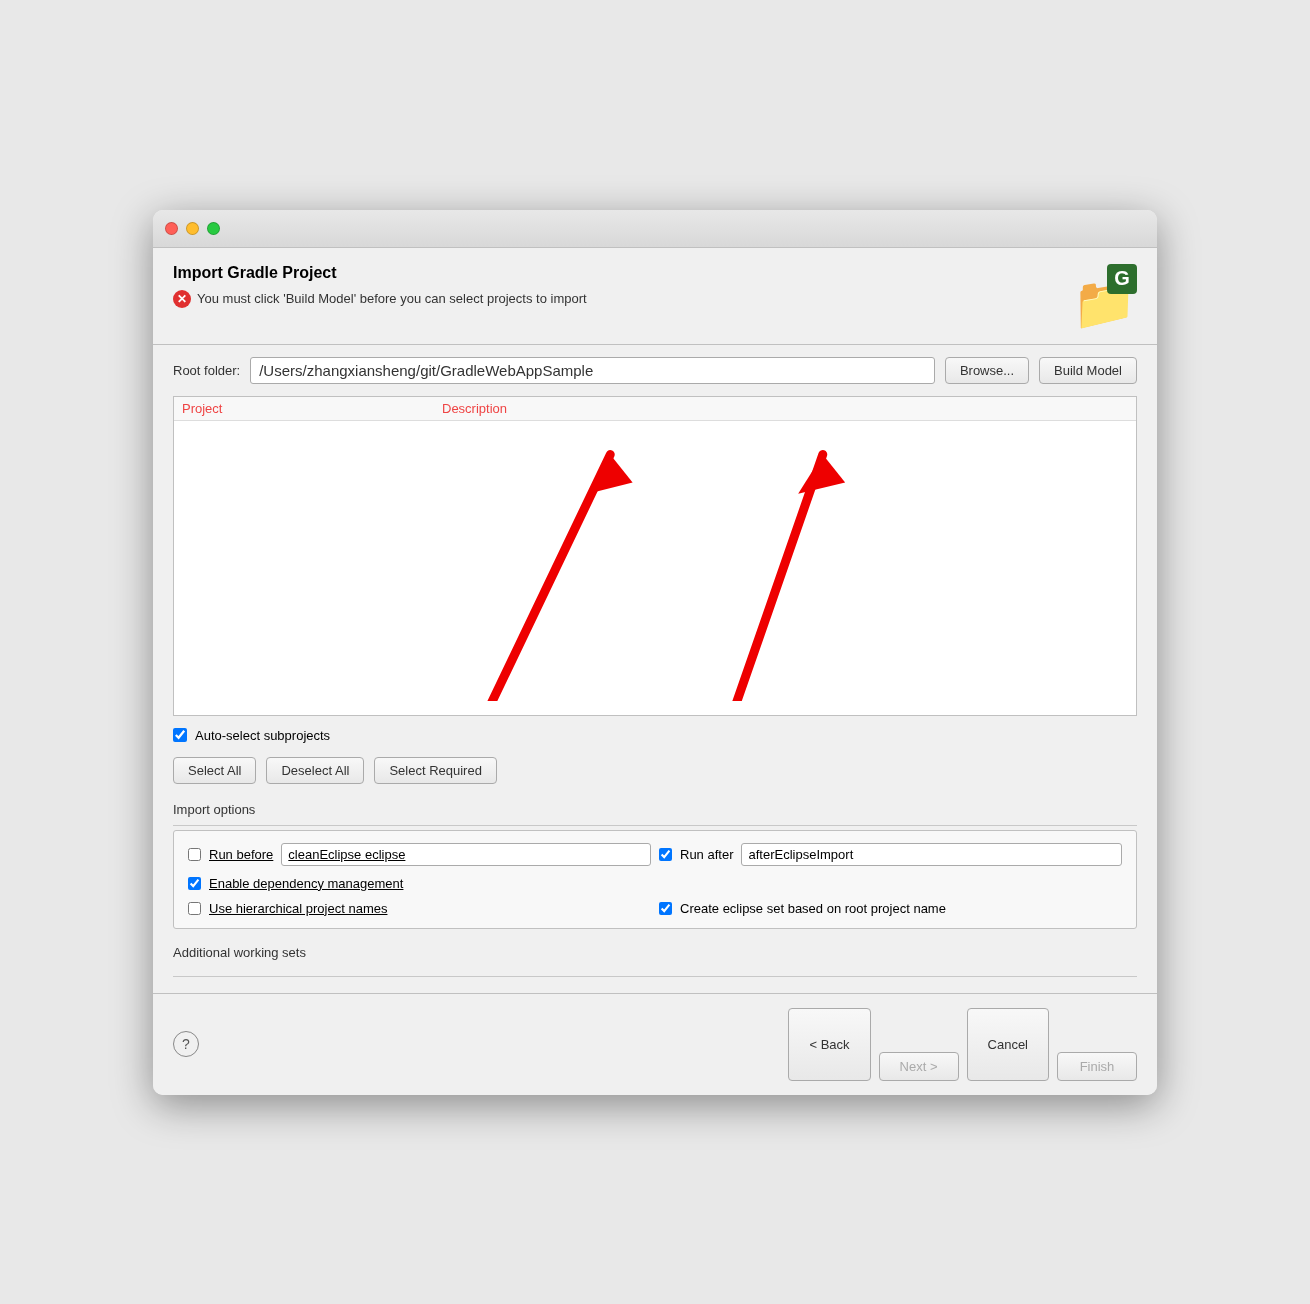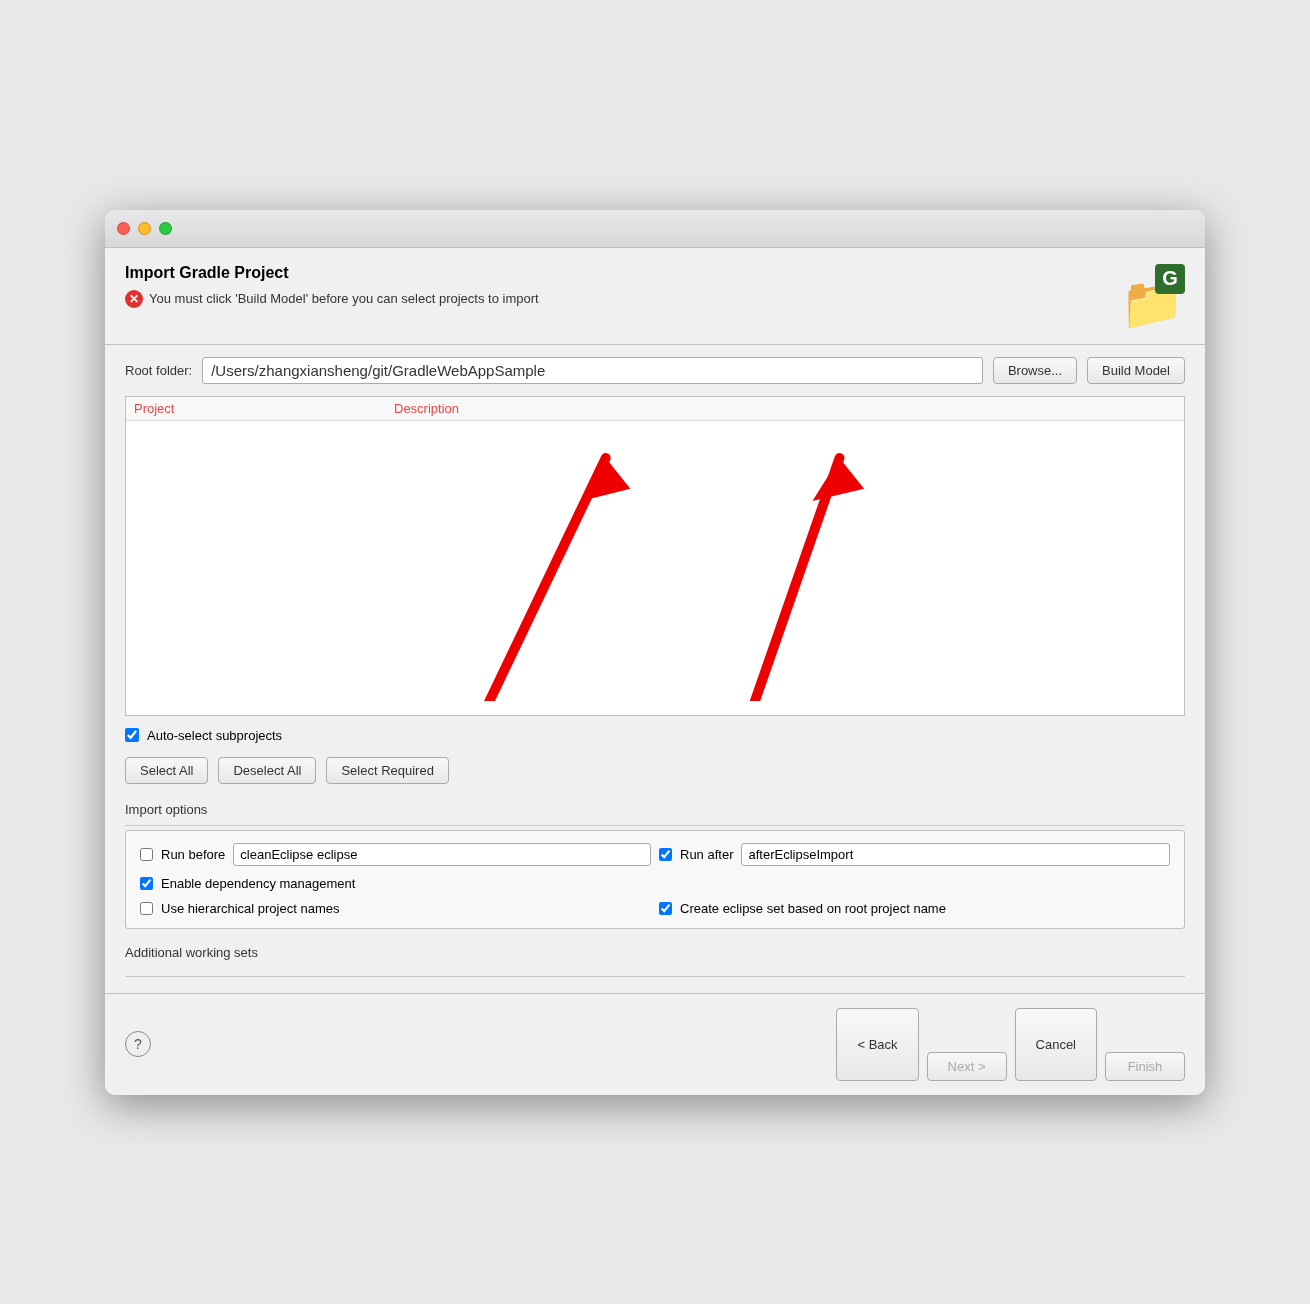--- a/index.html
+++ b/index.html
@@ -7,21 +7,21 @@
       font-family: -apple-system, BlinkMacSystemFont, "Helvetica Neue", Arial, sans-serif;
       font-size: 13px;
       background: #e8e8e8;
       width: 1310px;
       height: 1304px;
       display: flex;
       align-items: center;
       justify-content: center;
     }
     .window {
-      width: 1100px;
+      width: 1004px;
       background: #f0f0f0;
       border-radius: 10px;
       box-shadow: 0 10px 40px rgba(0,0,0,0.4);
       overflow: hidden;
       display: flex;
       flex-direction: column;
     }
     .titlebar {
       background: linear-gradient(to bottom, #e8e8e8, #d8d8d8);
       height: 38px;
@@ -223,20 +223,21 @@
       gap: 8px;
       margin-bottom: 10px;
     }
     .options-row:last-child { margin-bottom: 0; }
 
     .options-left {
       flex: 1;
       display: flex;
       align-items: center;
       gap: 8px;
+      text-decoration: underline;
     }
     .options-right {
       flex: 1;
       display: flex;
       align-items: center;
       gap: 8px;
     }
     .text-input {
       flex: 1;
       padding: 3px 6px;

